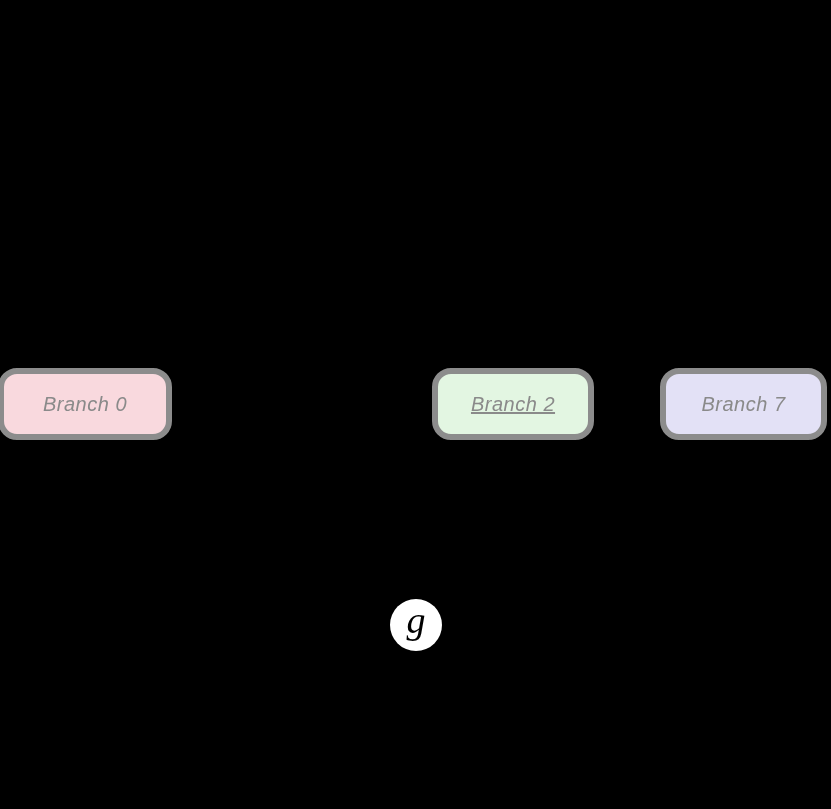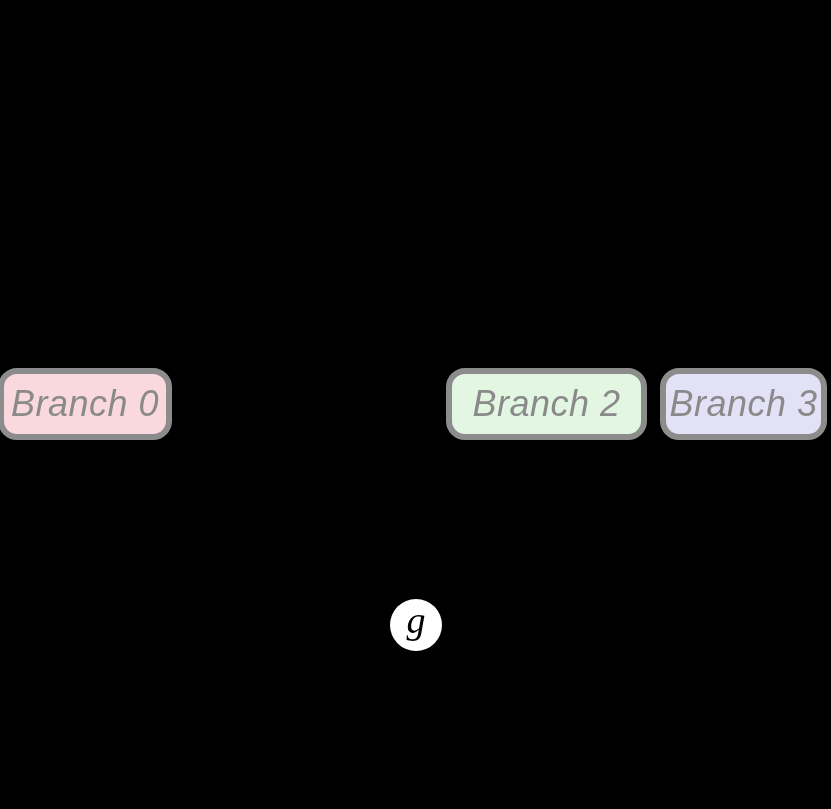--- a/index.html
+++ b/index.html
@@ -22,27 +22,27 @@
     box-sizing: border-box;
     border: 6px solid #8c8c8c;
     border-radius: 19px;
     background: #ffffff;
     display: flex;
     align-items: center;
     justify-content: center;
   }
   .branch-box .branch-label {
     font-style: italic;
-    font-size: 36px;
+    font-size: 20px;
     letter-spacing: 0.5px;
     white-space: nowrap;
   }
   .branch-box[data-idx="0"] { left: -2px;  width: 174px; }
   .branch-box[data-idx="1"] { left: 222px; width: 167px; }
-  .branch-box[data-idx="2"] { left: 446px; width: 201px; }
+  .branch-box[data-idx="2"] { left: 432px; width: 162px; text-decoration: underline; }
   .branch-box[data-idx="3"] { left: 660px; width: 167px; }
   .g-node {
     position: absolute;
     left: 390px;
     top: 599px;
     width: 52px;
     height: 52px;
     border-radius: 50%;
     background: #ffffff;
     display: flex;
@@ -66,20 +66,20 @@
   <div class="branch-box" data-idx="0" style="background: rgb(249, 217, 222); border-color: rgb(140, 140, 140); color: rgb(138, 138, 138);">
     <span class="branch-label">Branch 0</span>
   </div>
 
 
   <div class="branch-box" data-idx="2" style="background: rgb(227, 246, 226); border-color: rgb(140, 140, 140); color: rgb(138, 138, 138);">
     <span class="branch-label">Branch 2</span>
   </div>
 
   <div class="branch-box" data-idx="3" style="background: rgb(227, 225, 246); border-color: rgb(140, 140, 140); color: rgb(138, 138, 138);">
-    <span class="branch-label">Branch 3</span>
+    <span class="branch-label">Branch 7</span>
   </div>
 
   <div class="g-node" style="background: rgb(255, 255, 255);">
     <span class="g-label" style="color: rgb(0, 0, 0);">g</span>
   </div>
 
 </div>
 
 </body></html>

